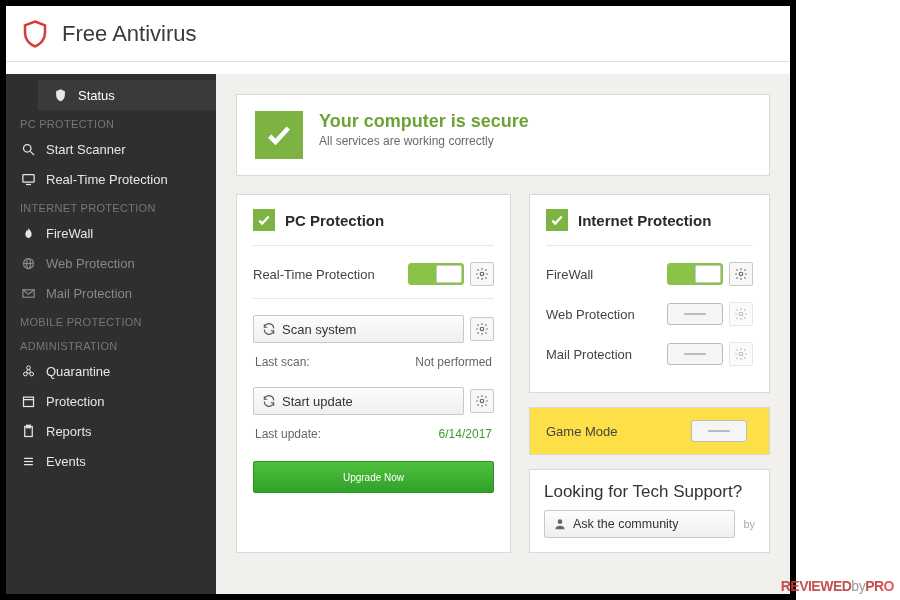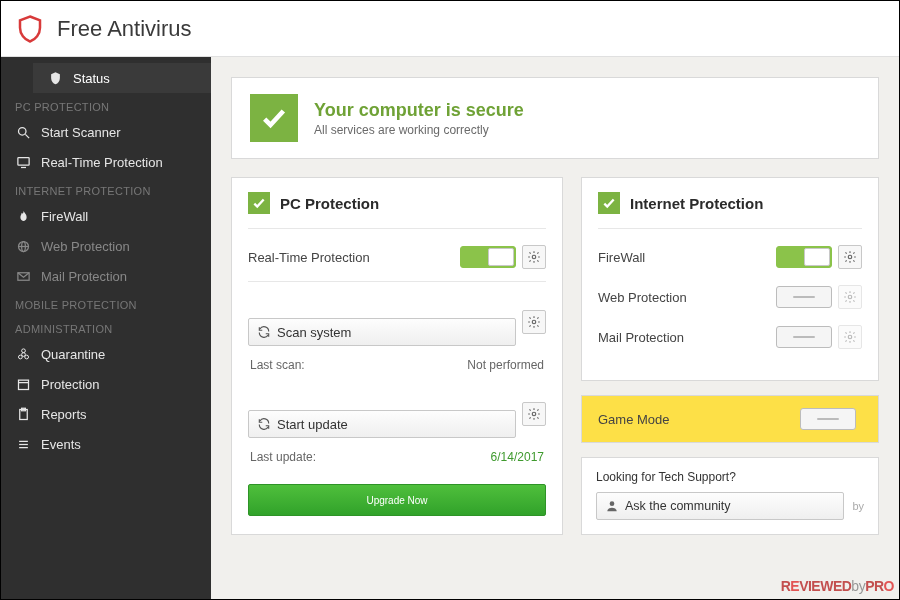--- a/index.html
+++ b/index.html
@@ -1,34 +1,34 @@
 <!DOCTYPE html>
 <html><head>
 <meta charset="utf-8">
 <style>
   * { box-sizing: border-box; margin: 0; padding: 0; }
   body { font-family: "Segoe UI", Arial, sans-serif; font-size: 13px; color: #333; background: #fff; width: 900px; height: 600px; overflow: hidden; }
-  .app { display: flex; flex-direction: column; width: 900px; height: 600px; border: 1px solid #000000; }
+  .app { display: flex; flex-direction: column; width: 796px; height: 600px; border: 6px solid #000000; gap: 12px; }
   
   .header { display: flex; align-items: center; height: 56px; padding: 0 14px; border-bottom: 1px solid #e0e0e0; background: #fff; }
   .header .logo { width: 30px; height: 30px; margin-right: 12px; }
   .header h1 { font-size: 22px; font-weight: 400; color: #3a3a3a; }
   
   .body { display: flex; flex: 1; min-height: 0; }
   
   .sidebar { width: 210px; background: #2f2f2f; color: #cfcfcf; padding-top: 6px; font-size: 13px; }
   .side-sec { color: #777; font-size: 11px; padding: 8px 14px 4px; letter-spacing: .3px; }
   .side-item { display: flex; align-items: center; padding: 7px 14px; gap: 10px; cursor: pointer; color: #e6e6e6; }
   .side-item.dim { color: #888; }
   .side-item.active { background: #3a3a3a; color: #fff; margin-left: 32px; }
   .side-item .ic { width: 16px; height: 16px; display: flex; align-items: center; justify-content: center; }
   .side-item .ic svg { width: 15px; height: 15px; }
   
   .main { flex: 1; background: #f1f0ed; padding: 20px 20px 10px 20px; overflow: hidden; }
-  .status-card { background: #fff; border: 1px solid #d9d9d9; padding: 16px 18px; display: flex; align-items: center; gap: 16px; margin-bottom: 18px; }
+  .status-card { background: #fff; border: 1px solid #d9d9d9; padding: 16px 18px; display: flex; align-items: flex-start; gap: 16px; margin-bottom: 18px; }
   .big-check { width: 48px; height: 48px; background: #7cb342; display: flex; align-items: center; justify-content: center; }
   .big-check svg { width: 28px; height: 28px; }
   .status-card h2 { color: #6fa236; font-size: 18px; font-weight: 600; margin-bottom: 2px; }
   .status-card p { color: #6a6a6a; font-size: 12px; }
   .panels { display: flex; gap: 18px; }
   .panel { flex: 1; background: #fff; border: 1px solid #d9d9d9; padding: 14px 16px 18px; }
   .panel-head { display: flex; align-items: center; gap: 10px; margin-bottom: 14px; }
   .small-check { width: 22px; height: 22px; background: #7cb342; display: flex; align-items: center; justify-content: center; }
   .small-check svg { width: 14px; height: 14px; }
   .panel-head h3 { font-size: 15px; font-weight: 700; color: #2b2b2b; }
@@ -37,29 +37,29 @@
   .toggle { width: 56px; height: 22px; border: 1px solid #bcbcbc; background: #f5f5f5; border-radius: 3px; position: relative; cursor: pointer; margin-right: 6px; }
   .toggle .knob { position: absolute; top: 1px; width: 26px; height: 18px; background: #fff; border: 1px solid #c8c8c8; border-radius: 2px; }
   .toggle.on { background: #8bc34a; border-color: #8bc34a; }
   .toggle.on .knob { right: 1px; }
   .toggle.off .knob { left: 1px; }
   .toggle.off.dash .knob { border: none; background: transparent; }
   .toggle.off.dash::after { content: ""; position: absolute; left: 16px; right: 16px; top: 9px; height: 2px; background: #bbb; border-radius: 1px; }
   .gear { width: 24px; height: 24px; border: 1px solid #c8c8c8; background: #f7f7f7; display: flex; align-items: center; justify-content: center; cursor: pointer; border-radius: 2px; }
   .gear.dim { opacity: .45; cursor: default; }
   .gear svg { width: 14px; height: 14px; }
-  .action-btn { flex: 1; height: 28px; border: 1px solid #c8c8c8; background: linear-gradient(#fdfdfd,#efefef); display: flex; align-items: center; padding: 0 8px; gap: 6px; cursor: pointer; font-size: 13px; color: #333; margin-right: 6px; border-radius: 2px; margin-top: 20px; }
+  .action-btn { flex: 1; height: 28px; border: 1px solid #c8c8c8; background: linear-gradient(#fdfdfd,#efefef); display: flex; align-items: center; padding: 0 8px; gap: 6px; cursor: pointer; font-size: 13px; color: #333; margin-right: 6px; border-radius: 2px; }
   .action-btn svg { width: 14px; height: 14px; }
   .meta-row { display: flex; justify-content: space-between; font-size: 12px; color: #666; padding: 4px 2px 10px; }
   .meta-row .val.green { color: #3f9a2e; }
   .divider { height: 1px; background: #e7e7e7; margin: 4px 0 8px; }
   .upgrade-btn { display: block; width: 100%; height: 32px; background: linear-gradient(#4fbf3c,#31a22a); color: #fff; border: 1px solid #2e9327; font-size: 10px; cursor: pointer; margin-top: 10px; border-radius: 2px; }
   .stack { background: #fde047; border: 1px solid #d9d9d9; padding: 12px 16px; margin-top: 14px; }
   .sup-box { background: #fff; border: 1px solid #d9d9d9; padding: 12px 14px 14px; margin-top: 14px; }
-  .sup-box .q { font-size: 12px; color: #333; margin-bottom: 8px; }
+  .sup-box .q { font-size: 17px; color: #333; margin-bottom: 8px; }
   .sup-row { display: flex; align-items: center; gap: 8px; }
   .sup-btn { flex: 1; height: 28px; border: 1px solid #c8c8c8; background: linear-gradient(#fdfdfd,#efefef); display: flex; align-items: center; gap: 6px; padding: 0 8px; font-size: 12.5px; cursor: pointer; border-radius: 2px; }
   .sup-btn svg { width: 14px; height: 14px; }
   .by { font-size: 11px; color: #aaa; }
   .right-col { display: flex; flex-direction: column; flex: 1; }
   
   .wm { position: absolute; right: 6px; bottom: 6px; font-size: 14px; font-weight: 700; color: #b33; font-family: Arial; letter-spacing: -0.5px; opacity: .85; pointer-events: none; }
   .wm span.o { color: #e03a3a; }
 </style>
 </head>

